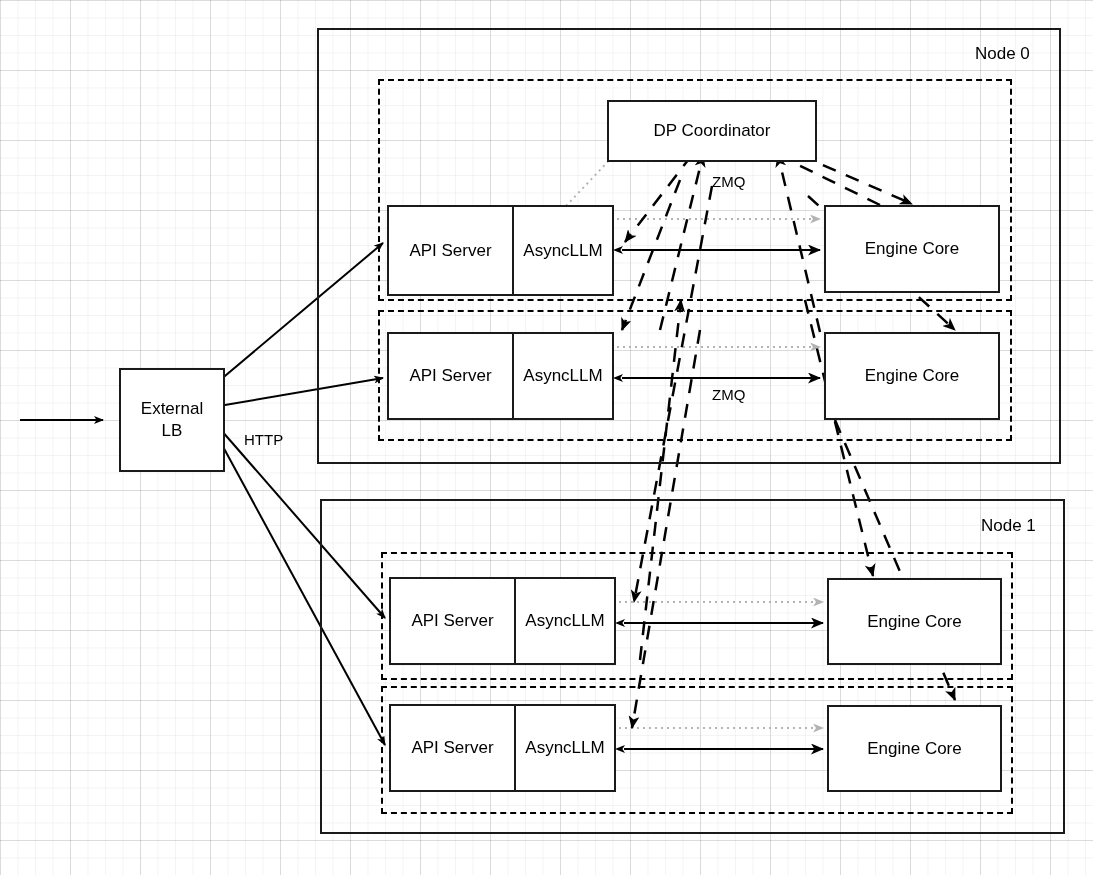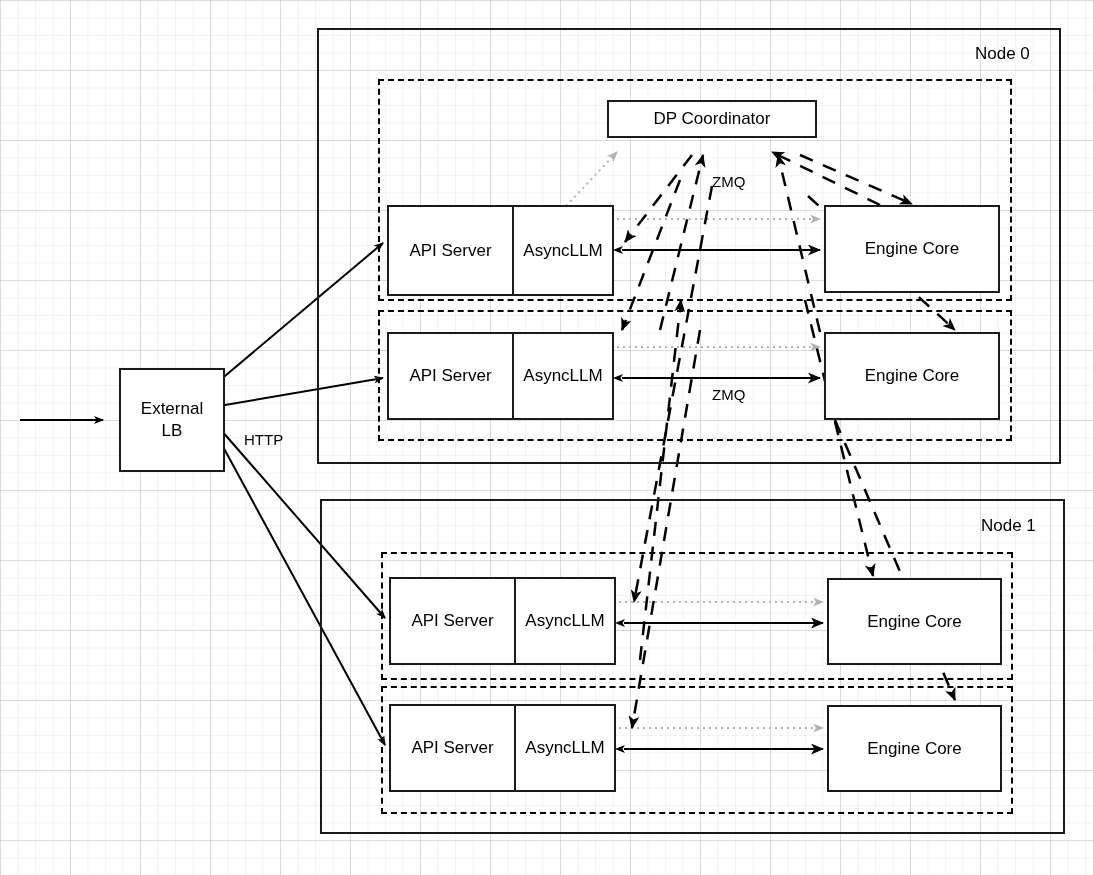--- a/index.html
+++ b/index.html
@@ -228,21 +228,21 @@
     </g>
   </svg>
 
   <div class="node-container" style="left:317px; top:28px; width:744px; height:436px;"></div>
   <div class="node-label" style="left:975px; top:44px;">Node 0</div>
 
   <div class="dashed-group" style="left:378px; top:79px; width:634px; height:222px;"></div>
 
   <div class="dashed-group" style="left:378px; top:310px; width:634px; height:131px;"></div>
 
-  <div class="box" style="left:607px; top:100px; width:210px; height:38px;">
+  <div class="box" style="left:607px; top:100px; width:210px; height:62px;">
     <span>DP Coordinator</span>
   </div>
 
   <div class="split-box" style="left:387px; top:205px; width:227px; height:91px;">
     <div class="split-cell left">API Server</div>
     <div class="split-cell right">AsyncLLM</div>
   </div>
 
   <div class="box" style="left:824px; top:205px; width:176px; height:88px;">
     <span>Engine Core</span>

